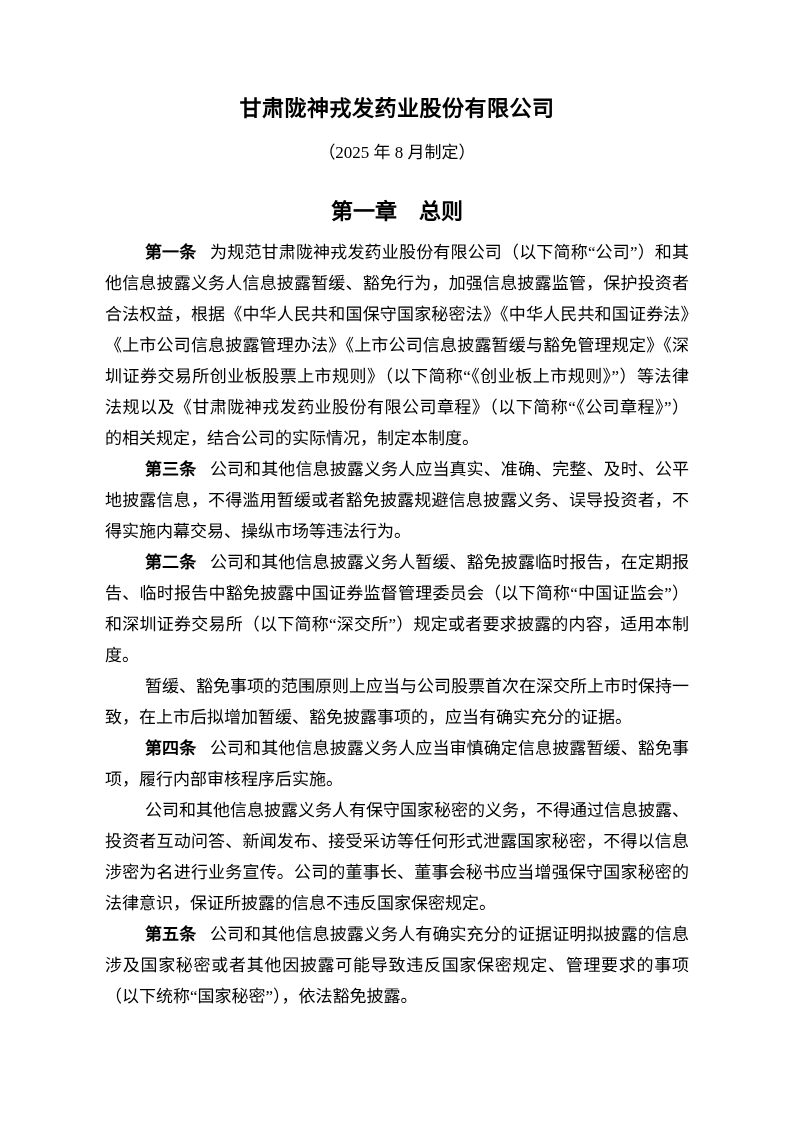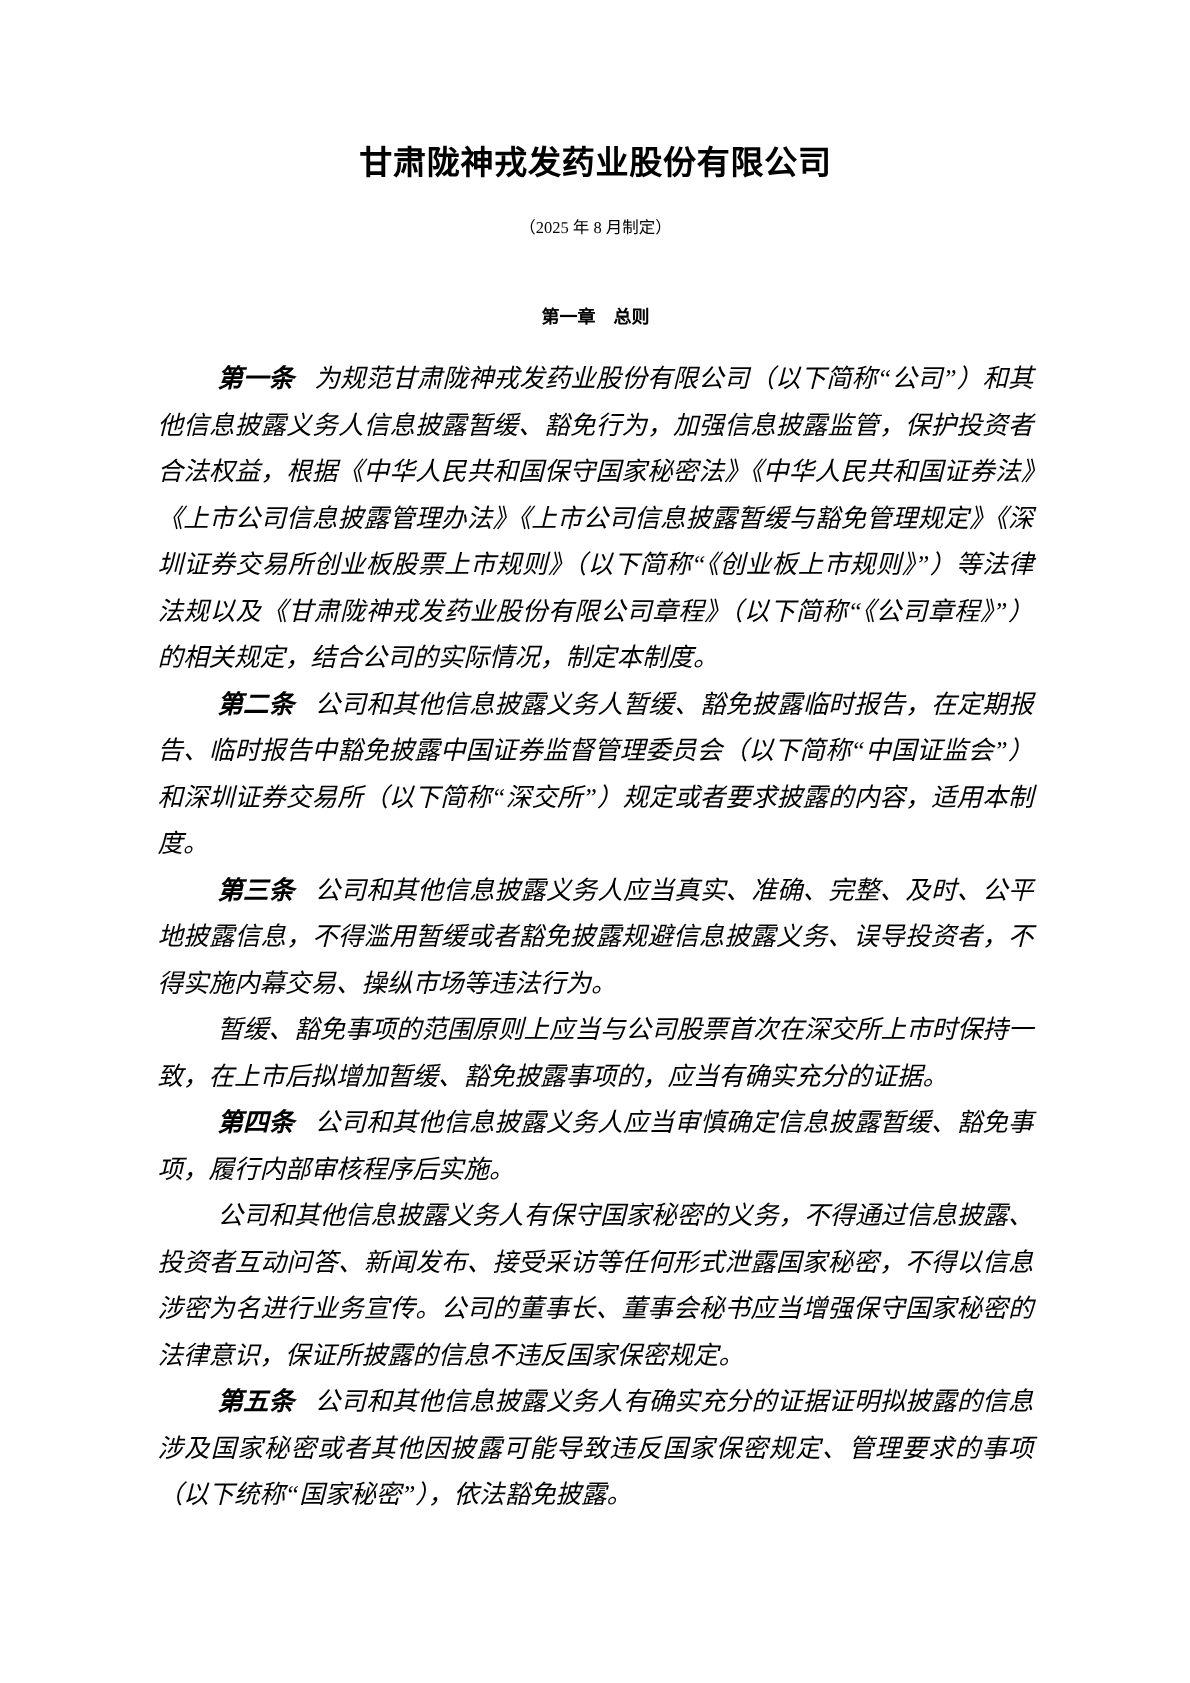--- a/index.html
+++ b/index.html
@@ -25,40 +25,39 @@
     line-height: 30px;
     font-weight: bold;
     text-align: center;
     letter-spacing: 0.5px;
   }
   .doc-title.second {
     margin-bottom: 13px;
   }
   .doc-date {
     margin: 0 0 36px 0;
-    font-size: 11px;
+    font-size: 17px;
     line-height: 21px;
     font-weight: normal;
     text-align: center;
   }
   .chapter-heading {
     margin: 0 0 13px 0;
-    font-size: 12px;
+    font-size: 22px;
     line-height: 25px;
     font-weight: bold;
     text-align: center;
   }
   p.para {
     margin: 0;
     font-size: 17px;
     line-height: 31px;
     text-align: justify;
     text-justify: inter-character;
     text-indent: 2.35em;
-    font-style: italic;
   }
   p.para .label {
     font-weight: bold;
     margin-right: 0.8em;
   }
   p.para .label:empty {
     display: none;
   }
 </style>
 </head>
@@ -66,23 +65,23 @@
 
 <div class="page">
 
   <h1 class="doc-title">甘肃陇神戎发药业股份有限公司</h1>
   <div class="doc-date">（2025 年 8 月制定）</div>
 
   <h2 class="chapter-heading">第一章　总则</h2>
 
   <p class="para"><span class="label">第一条</span><span class="body-text">为规范甘肃陇神戎发药业股份有限公司（以下简称“公司”）和其他信息披露义务人信息披露暂缓、豁免行为，加强信息披露监管，保护投资者合法权益，根据《中华人民共和国保守国家秘密法》《中华人民共和国证券法》《上市公司信息披露管理办法》《上市公司信息披露暂缓与豁免管理规定》《深圳证券交易所创业板股票上市规则》（以下简称“《创业板上市规则》”）等法律法规以及《甘肃陇神戎发药业股份有限公司章程》（以下简称“《公司章程》”）的相关规定，结合公司的实际情况，制定本制度。</span></p>
 
+  <p class="para"><span class="label">第三条</span><span class="body-text">公司和其他信息披露义务人应当真实、准确、完整、及时、公平地披露信息，不得滥用暂缓或者豁免披露规避信息披露义务、误导投资者，不得实施内幕交易、操纵市场等违法行为。</span></p>
+
   <p class="para"><span class="label">第二条</span><span class="body-text">公司和其他信息披露义务人暂缓、豁免披露临时报告，在定期报告、临时报告中豁免披露中国证券监督管理委员会（以下简称“中国证监会”）和深圳证券交易所（以下简称“深交所”）规定或者要求披露的内容，适用本制度。</span></p>
-
-  <p class="para"><span class="label">第三条</span><span class="body-text">公司和其他信息披露义务人应当真实、准确、完整、及时、公平地披露信息，不得滥用暂缓或者豁免披露规避信息披露义务、误导投资者，不得实施内幕交易、操纵市场等违法行为。</span></p>
 
   <p class="para"><span class="body-text">暂缓、豁免事项的范围原则上应当与公司股票首次在深交所上市时保持一致，在上市后拟增加暂缓、豁免披露事项的，应当有确实充分的证据。</span></p>
 
   <p class="para"><span class="label">第四条</span><span class="body-text">公司和其他信息披露义务人应当审慎确定信息披露暂缓、豁免事项，履行内部审核程序后实施。</span></p>
 
   <p class="para"><span class="body-text">公司和其他信息披露义务人有保守国家秘密的义务，不得通过信息披露、投资者互动问答、新闻发布、接受采访等任何形式泄露国家秘密，不得以信息涉密为名进行业务宣传。公司的董事长、董事会秘书应当增强保守国家秘密的法律意识，保证所披露的信息不违反国家保密规定。</span></p>
 
   <p class="para"><span class="label">第五条</span><span class="body-text">公司和其他信息披露义务人有确实充分的证据证明拟披露的信息涉及国家秘密或者其他因披露可能导致违反国家保密规定、管理要求的事项（以下统称“国家秘密”），依法豁免披露。</span></p>
 
 </div>

